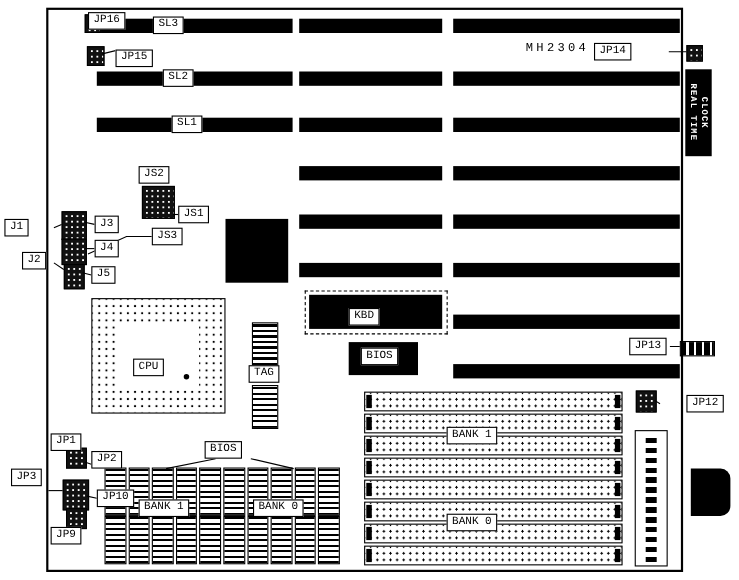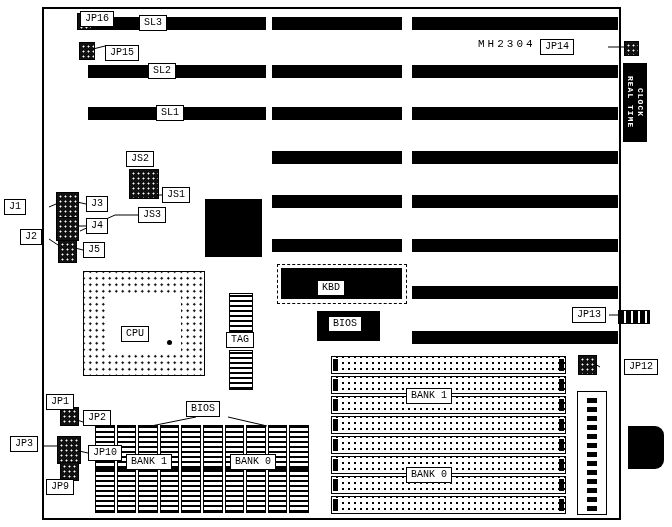--- a/index.html
+++ b/index.html
@@ -191,21 +191,21 @@
   <div class="lbl" style="left:83px;top:242px">J5</div>
   <div class="lbl" style="left:138px;top:207px">JS3</div>
   <div class="lbl" style="left:121px;top:326px">CPU</div>
   <div class="lbl" style="left:226px;top:332px">TAG</div>
   <div class="lbl" style="left:317px;top:280px">KBD</div>
   <div class="lbl" style="left:328px;top:316px">BIOS</div>
   <div class="lbl" style="left:572px;top:307px">JP13</div>
   <div class="lbl" style="left:624px;top:359px">JP12</div>
   <div class="lbl" style="left:46px;top:394px">JP1</div>
   <div class="lbl" style="left:83px;top:410px">JP2</div>
-  <div class="lbl" style="left:10px;top:436px">JP3</div>
+  <div class="lbl" style="left:10px;top:426px">JP3</div>
   <div class="lbl" style="left:88px;top:445px">JP10</div>
   <div class="lbl" style="left:46px;top:479px">JP9</div>
   <div class="lbl" style="left:186px;top:401px">BIOS</div>
   <div class="lbl" style="left:126px;top:454px">BANK 1</div>
   <div class="lbl" style="left:230px;top:454px">BANK 0</div>
   <div class="lbl" style="left:406px;top:388px">BANK 1</div>
   <div class="lbl" style="left:406px;top:467px">BANK 0</div>
 
 </div>
 

